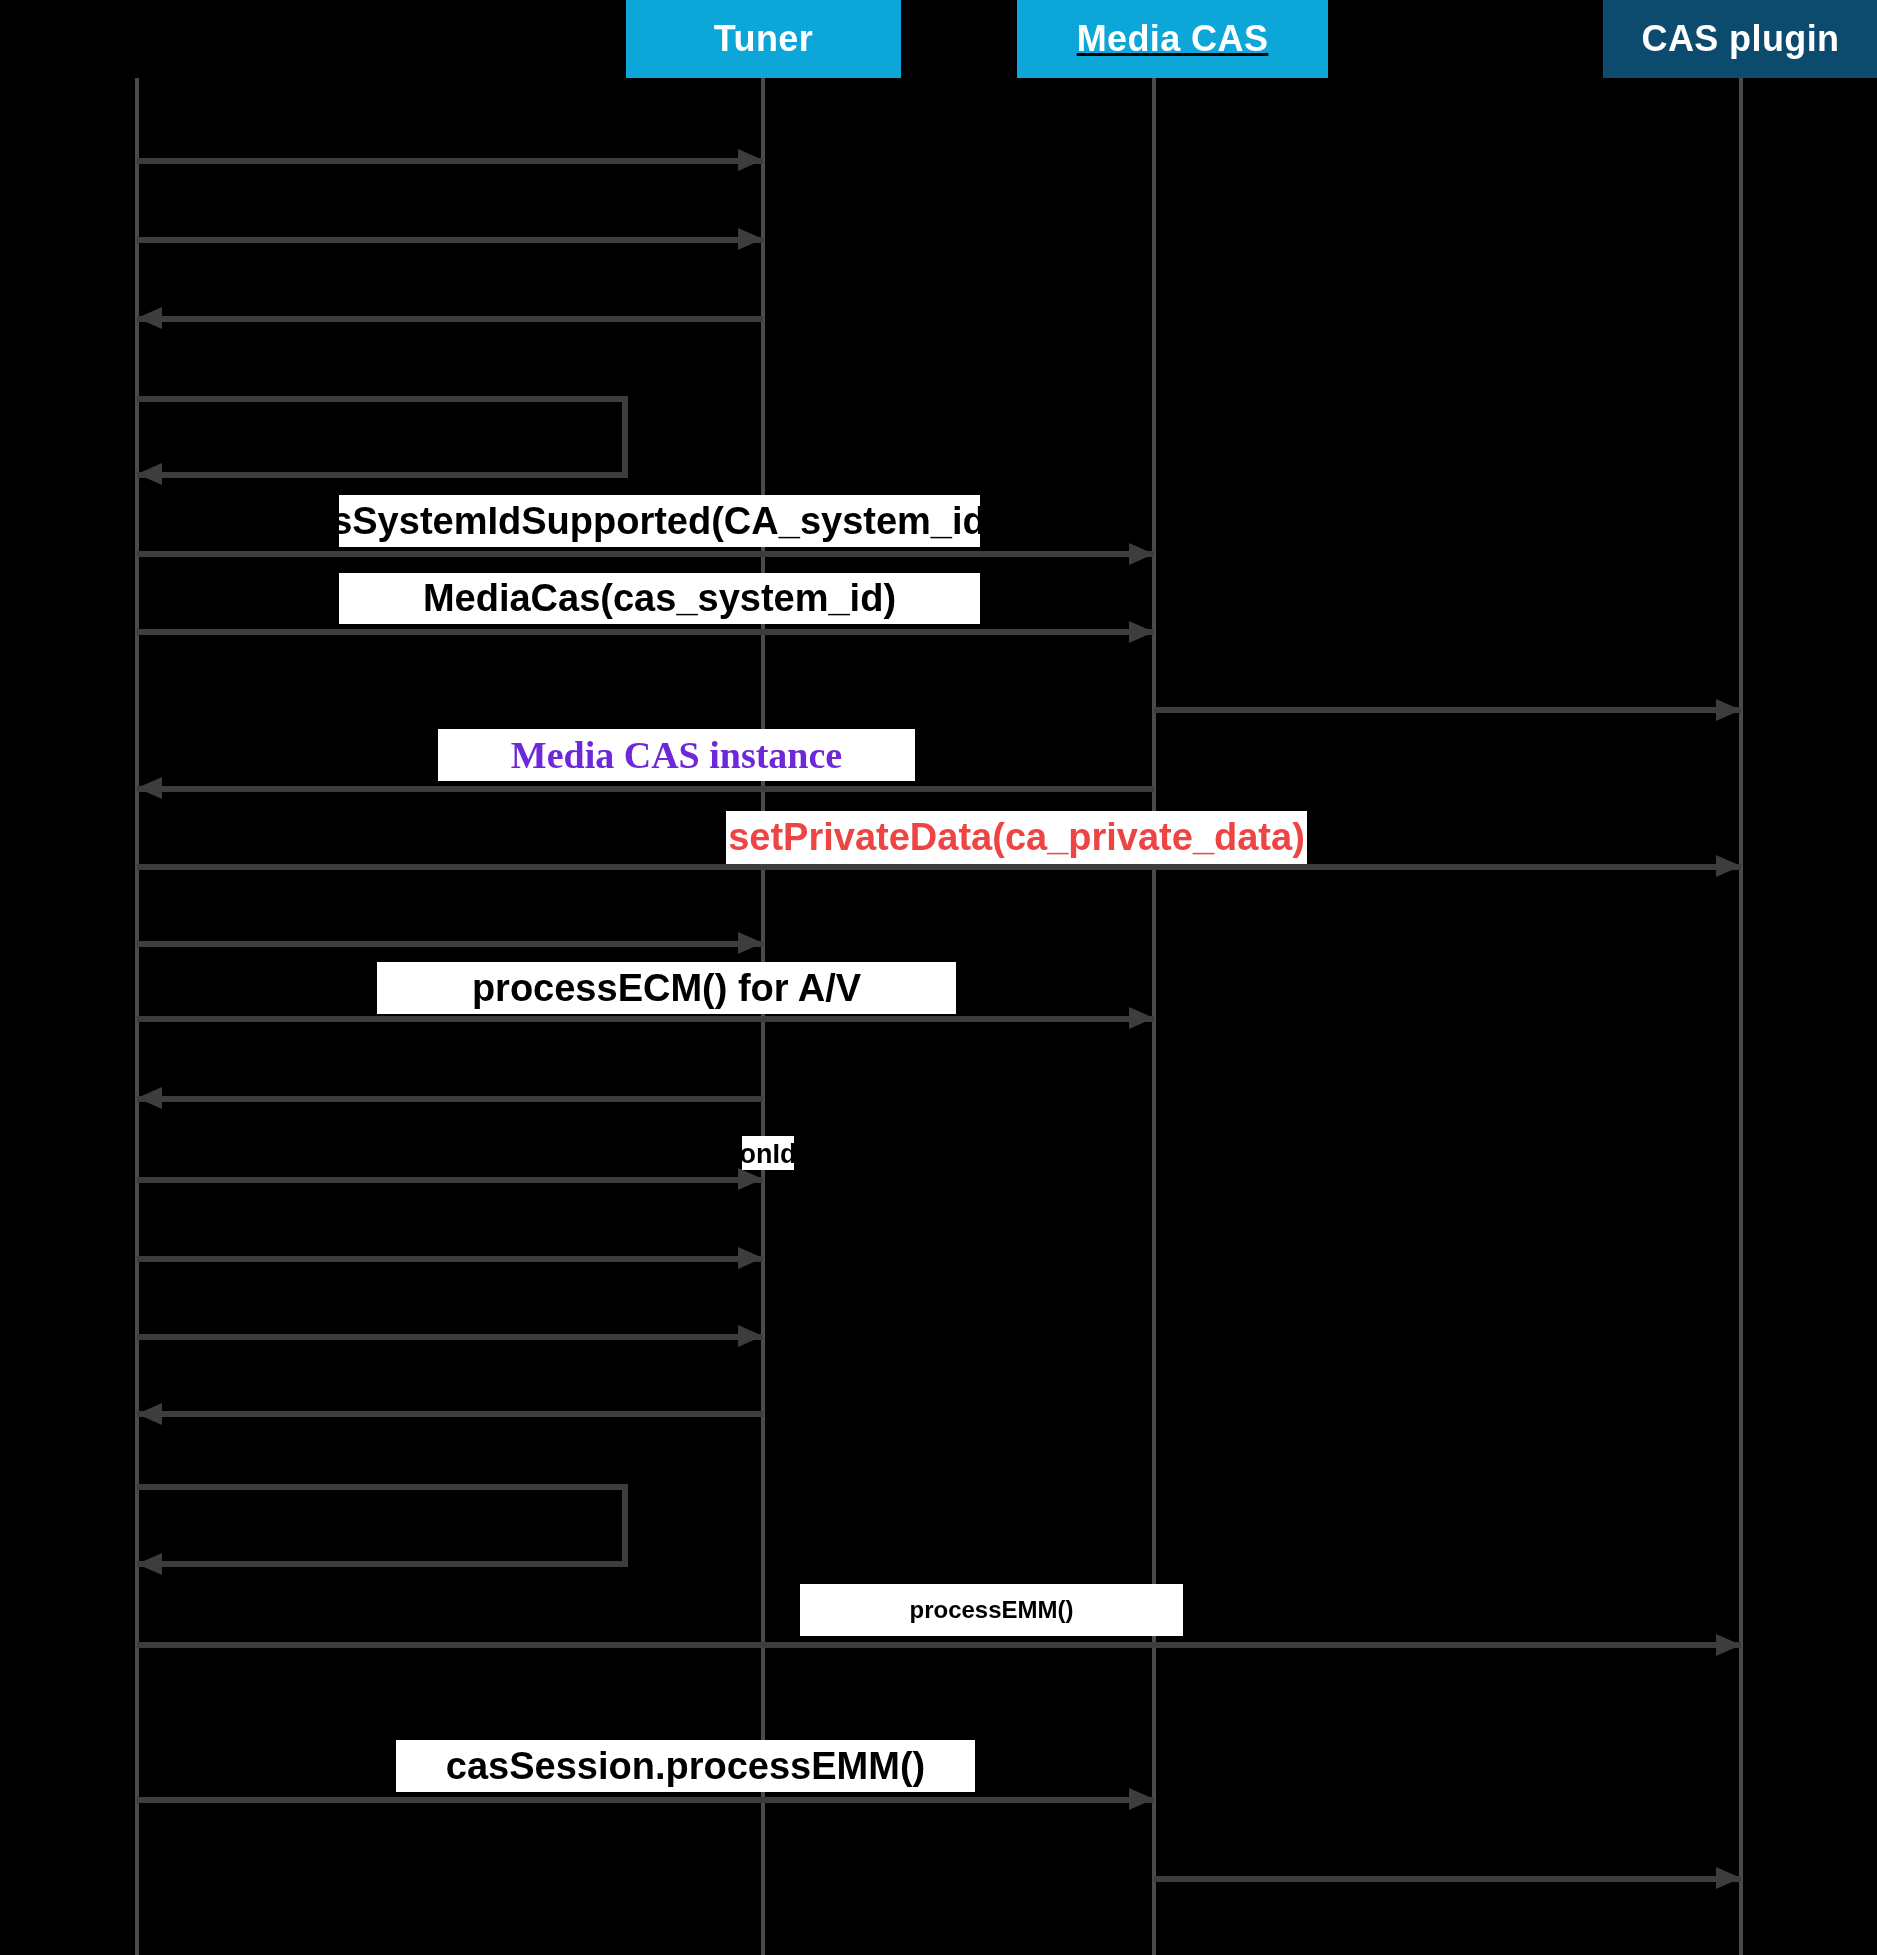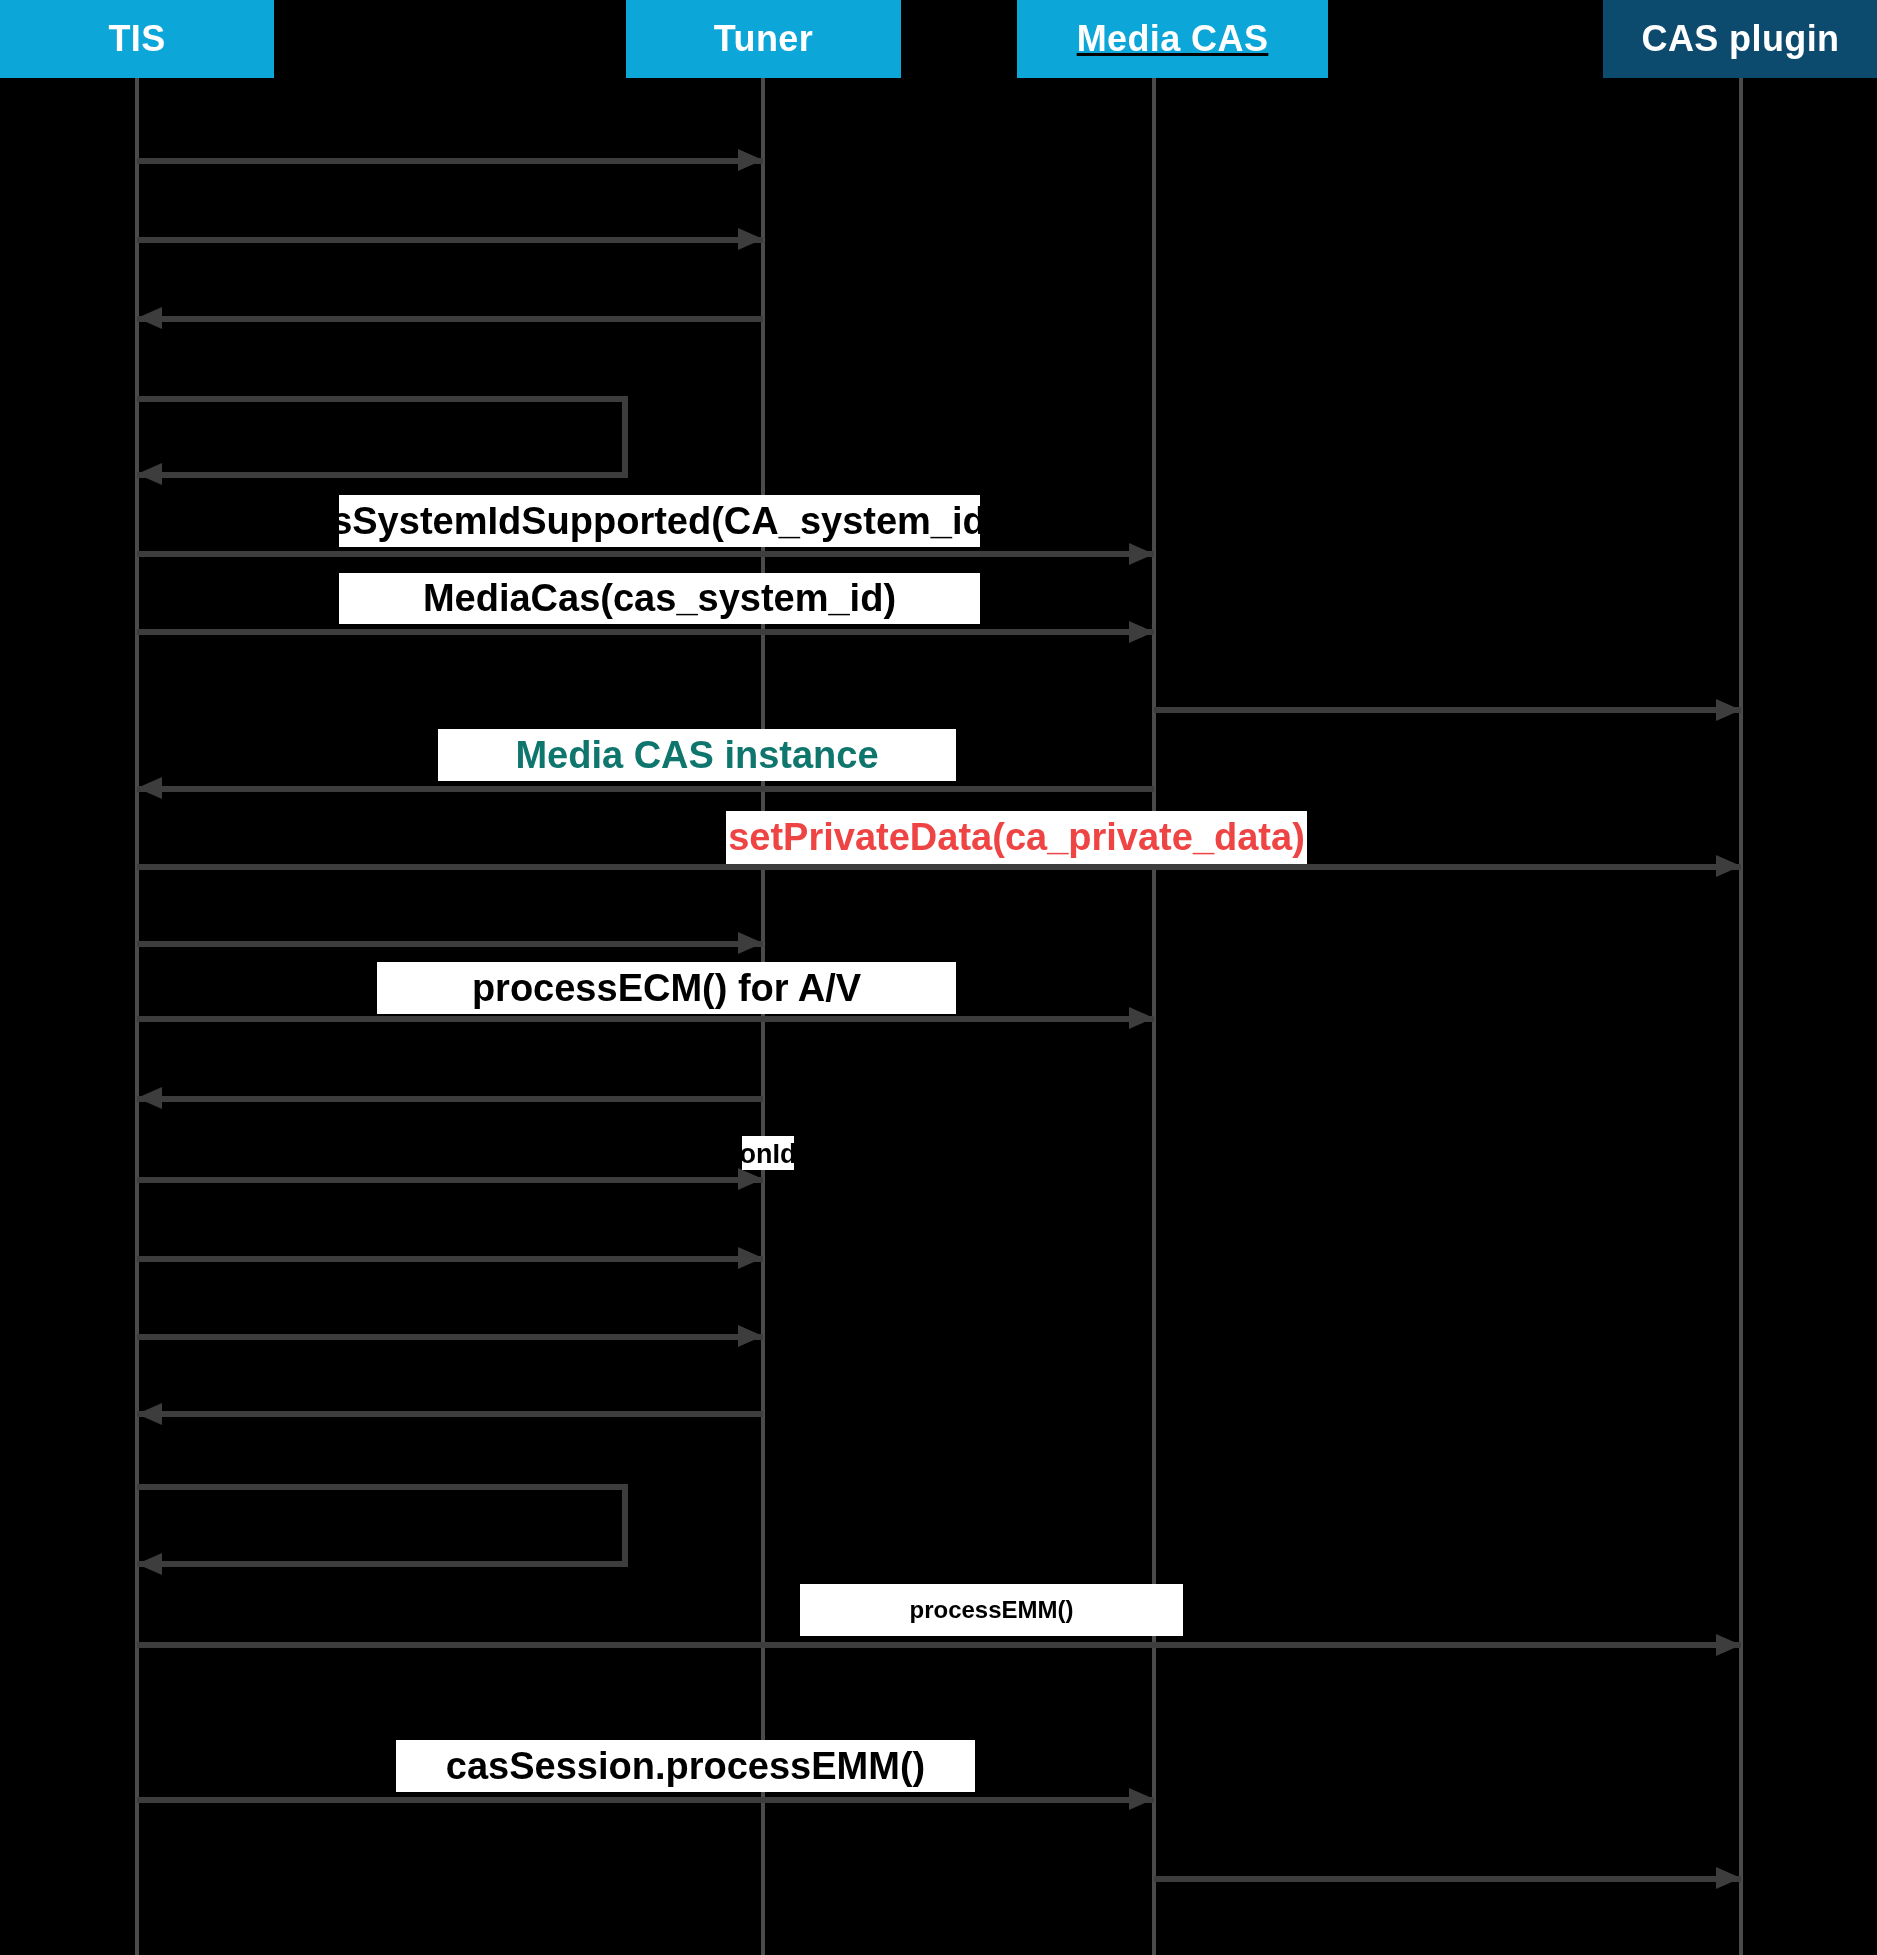--- a/index.html
+++ b/index.html
@@ -15,23 +15,20 @@
   .self-seg{position:absolute;}
 </style>
 </head>
 <body>
 
 <div id="stage" style="background: rgb(0, 0, 0);">
     <div class="lifeline" style="left: 135px; top: 78px; height: 1879px; background: rgb(74, 74, 74);"></div>
     <div class="lifeline" style="left: 761px; top: 78px; height: 1879px; background: rgb(74, 74, 74);"></div>
     <div class="lifeline" style="left: 1152px; top: 78px; height: 1879px; background: rgb(74, 74, 74);"></div>
     <div class="lifeline" style="left: 1739px; top: 78px; height: 1879px; background: rgb(74, 74, 74);"></div>
-    <div class="participant" style="left: 0px; top: 0px; width: 274px; background: rgb(13, 166, 216);">
-      <span style="color: rgb(255, 255, 255);">TIS</span>
-    </div>
     <div class="participant" style="left: 626px; top: 0px; width: 275px; background: rgb(13, 166, 216); text-align: right;">
       <span style="color: rgb(255, 255, 255);">Tuner</span>
     </div>
     <div class="participant" style="left: 1017px; top: 0px; width: 311px; background: rgb(13, 166, 216); text-decoration: underline;">
       <span style="color: rgb(255, 255, 255);">Media CAS</span>
     </div>
     <div class="participant" style="left: 1603px; top: 0px; width: 275px; background: #0c4a6e;">
       <span style="color: rgb(255, 255, 255);">CAS plugin</span>
     </div>
     <div class="msg-line" style="left: 137px; top: 158px; width: 626px; background: rgb(61, 61, 61);"></div>
@@ -43,21 +40,21 @@
     <div class="msg-line" style="left: 137px; top: 551px; width: 1017px; background: rgb(61, 61, 61);"></div>
     <div class="arrow-head" style="left: 1129px; top: 543px; border-left: 25px solid rgb(61, 61, 61); border-top: 11.7px solid transparent; border-bottom: 11.7px solid transparent;"></div>
     <div class="msg-label" style="left: 339px; top: 495px; width: 641px; height: 52px; background: rgb(255, 255, 255); color: rgb(0, 0, 0); font-size: 38px;">isSystemIdSupported(CA_system_id)</div>
     <div class="msg-line" style="left: 137px; top: 629px; width: 1017px; background: rgb(61, 61, 61);"></div>
     <div class="arrow-head" style="left: 1129px; top: 621px; border-left: 25px solid rgb(61, 61, 61); border-top: 11.7px solid transparent; border-bottom: 11.7px solid transparent;"></div>
     <div class="msg-label" style="left: 339px; top: 573px; width: 641px; height: 51px; background: rgb(255, 255, 255); color: rgb(0, 0, 0); font-size: 38px;">MediaCas(cas_system_id)</div>
     <div class="msg-line" style="left: 1154px; top: 707px; width: 587px; background: rgb(61, 61, 61);"></div>
     <div class="arrow-head" style="left: 1716px; top: 699px; border-left: 25px solid rgb(61, 61, 61); border-top: 11.7px solid transparent; border-bottom: 11.7px solid transparent;"></div>
     <div class="msg-line" style="left: 137px; top: 786px; width: 1017px; background: rgb(61, 61, 61);"></div>
     <div class="arrow-head" style="left: 137px; top: 777px; border-right: 25px solid rgb(61, 61, 61); border-top: 11.7px solid transparent; border-bottom: 11.7px solid transparent;"></div>
-    <div class="msg-label" style="left: 438px; top: 729px; width: 518px; height: 52px; background: rgb(255, 255, 255); color: #0f766e; font-size: 38px;">Media CAS instance</div>
+    <div class="msg-label" style="left: 438px; top: 729px; width: 477px; height: 52px; background: rgb(255, 255, 255); color: #6d28d9; font-size: 38px; font-family: Liberation Serif, serif;">Media CAS instance</div>
     <div class="msg-line" style="left: 137px; top: 864px; width: 1604px; background: rgb(61, 61, 61);"></div>
     <div class="arrow-head" style="left: 1716px; top: 855px; border-left: 25px solid rgb(61, 61, 61); border-top: 11.7px solid transparent; border-bottom: 11.7px solid transparent;"></div>
     <div class="msg-label" style="left: 726px; top: 811px; width: 581px; height: 53px; background: rgb(255, 255, 255); color: #ef4444; font-size: 38px;">setPrivateData(ca_private_data)</div>
     <div class="msg-line" style="left: 137px; top: 941px; width: 626px; background: rgb(61, 61, 61);"></div>
     <div class="arrow-head" style="left: 738px; top: 932px; border-left: 25px solid rgb(61, 61, 61); border-top: 11.7px solid transparent; border-bottom: 11.7px solid transparent;"></div>
     <div class="msg-line" style="left: 137px; top: 1016px; width: 1017px; background: rgb(61, 61, 61);"></div>
     <div class="arrow-head" style="left: 1129px; top: 1007px; border-left: 25px solid rgb(61, 61, 61); border-top: 11.7px solid transparent; border-bottom: 11.7px solid transparent;"></div>
     <div class="msg-label" style="left: 377px; top: 962px; width: 579px; height: 52px; background: rgb(255, 255, 255); color: rgb(0, 0, 0); font-size: 38px;">processECM() for A/V</div>
     <div class="msg-line" style="left: 137px; top: 1096px; width: 626px; background: rgb(61, 61, 61);"></div>
     <div class="arrow-head" style="left: 137px; top: 1087px; border-right: 25px solid rgb(61, 61, 61); border-top: 11.7px solid transparent; border-bottom: 11.7px solid transparent;"></div>

